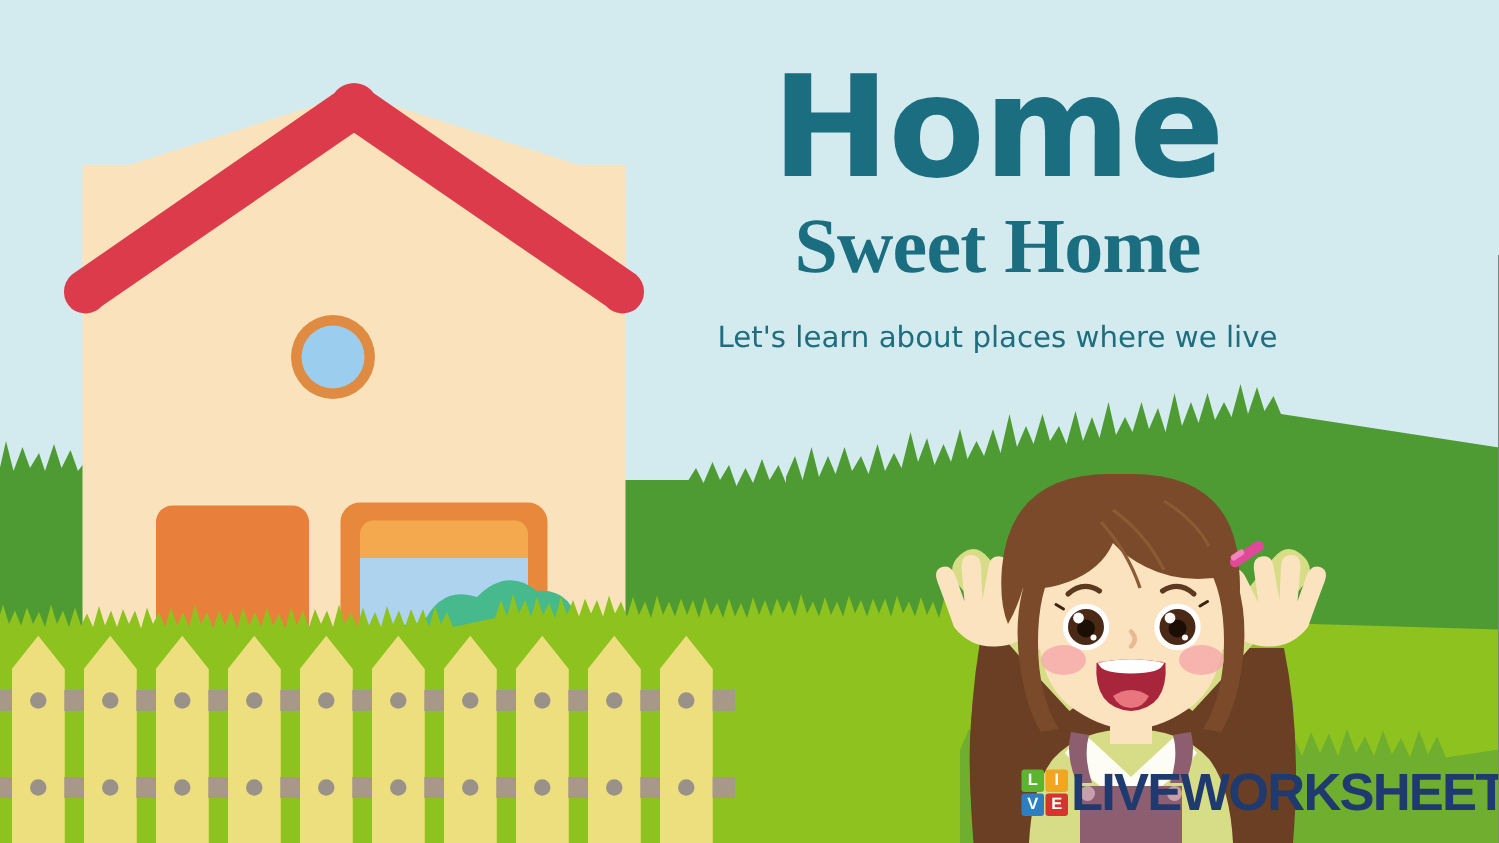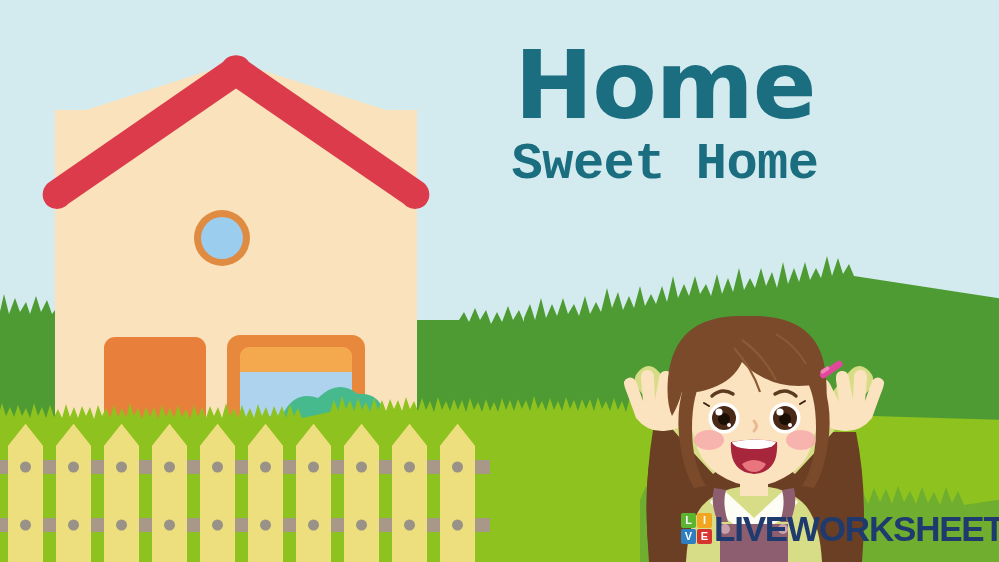--- a/index.html
+++ b/index.html
@@ -24,21 +24,21 @@
   .text-block {
     position:absolute; left:455px; top:40px; width:420px;
     text-align:center; z-index:40;
   }
   .title-main {
     font-family:"DejaVu Sans", sans-serif;
     font-size:94px; line-height:0.98; font-weight:bold;
     color:#1b6d80; letter-spacing:-1px;
   }
   .title-sub {
-    font-family:Liberation Mono, monospace;
+    font-family:Liberation Serif, serif;
     font-size:52px; line-height:1.12; font-weight:bold;
     color:#1b6d80; margin-top:4px; letter-spacing:-0.5px;
   }
   .tagline {
     font-family:"DejaVu Sans", sans-serif;
     font-size:19.5px; line-height:1.35; font-weight:500;
     color:#1e6e80; margin-top:18px;
   }
   .tagline span { display:block; }
 
@@ -428,20 +428,21 @@
         </g>
       </g>
 
     </g>
   </svg>
 
   <div class="text-block">
     <div class="title-main">Home</div>
     <div class="title-sub">Sweet Home</div>
     <div class="tagline">
+      <span>Let's learn about places where we live</span>
     </div>
   </div>
 
   <div class="logo">
     <div class="logo-tiles">
       <div class="tile" style="background: rgb(92, 181, 49);">L</div>
       <div class="tile" style="background: rgb(242, 165, 30);">I</div>
       <div class="tile" style="background: rgb(46, 127, 193);">V</div>
       <div class="tile" style="background: rgb(214, 53, 47);">E</div>
     </div>

